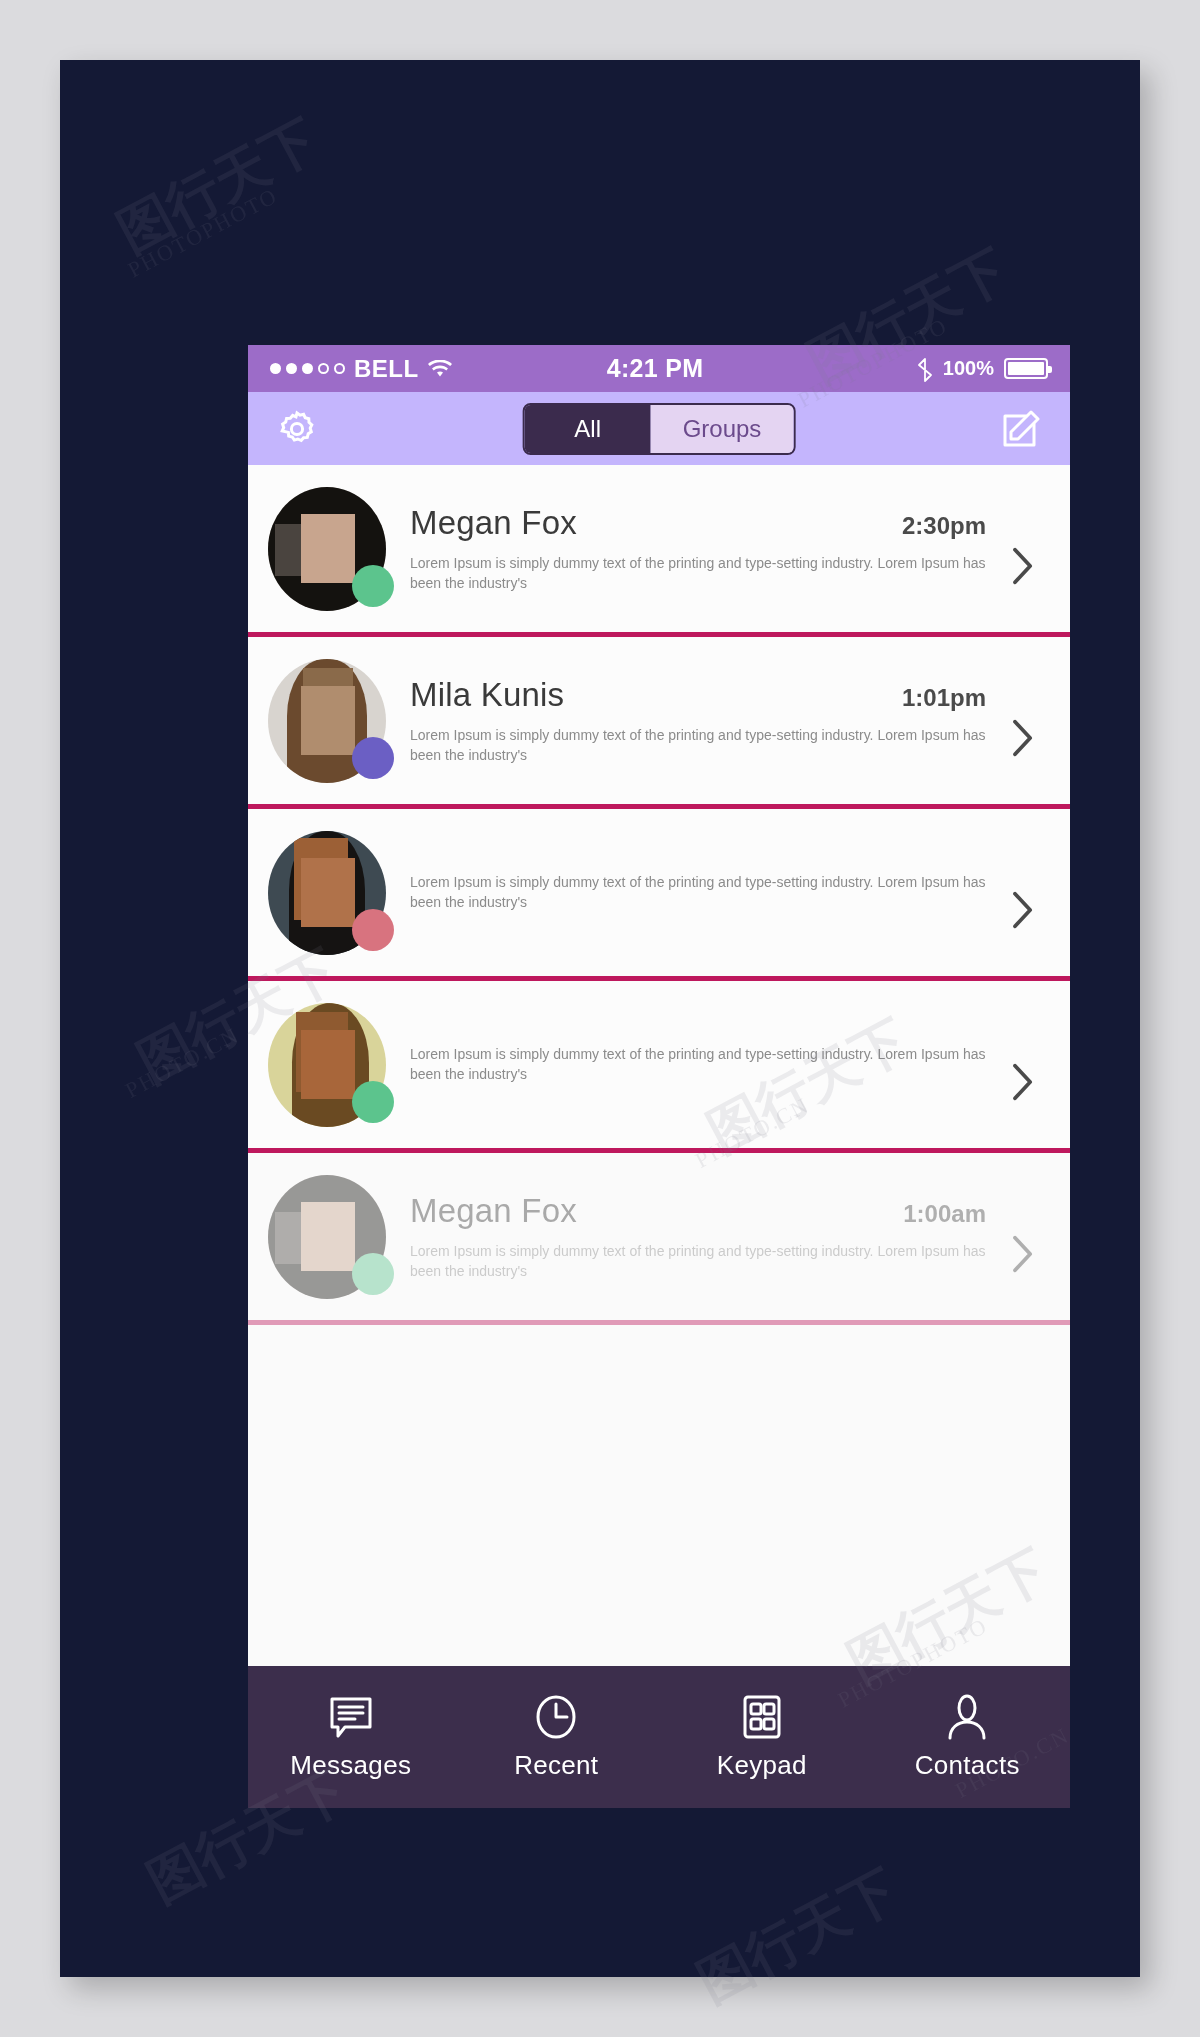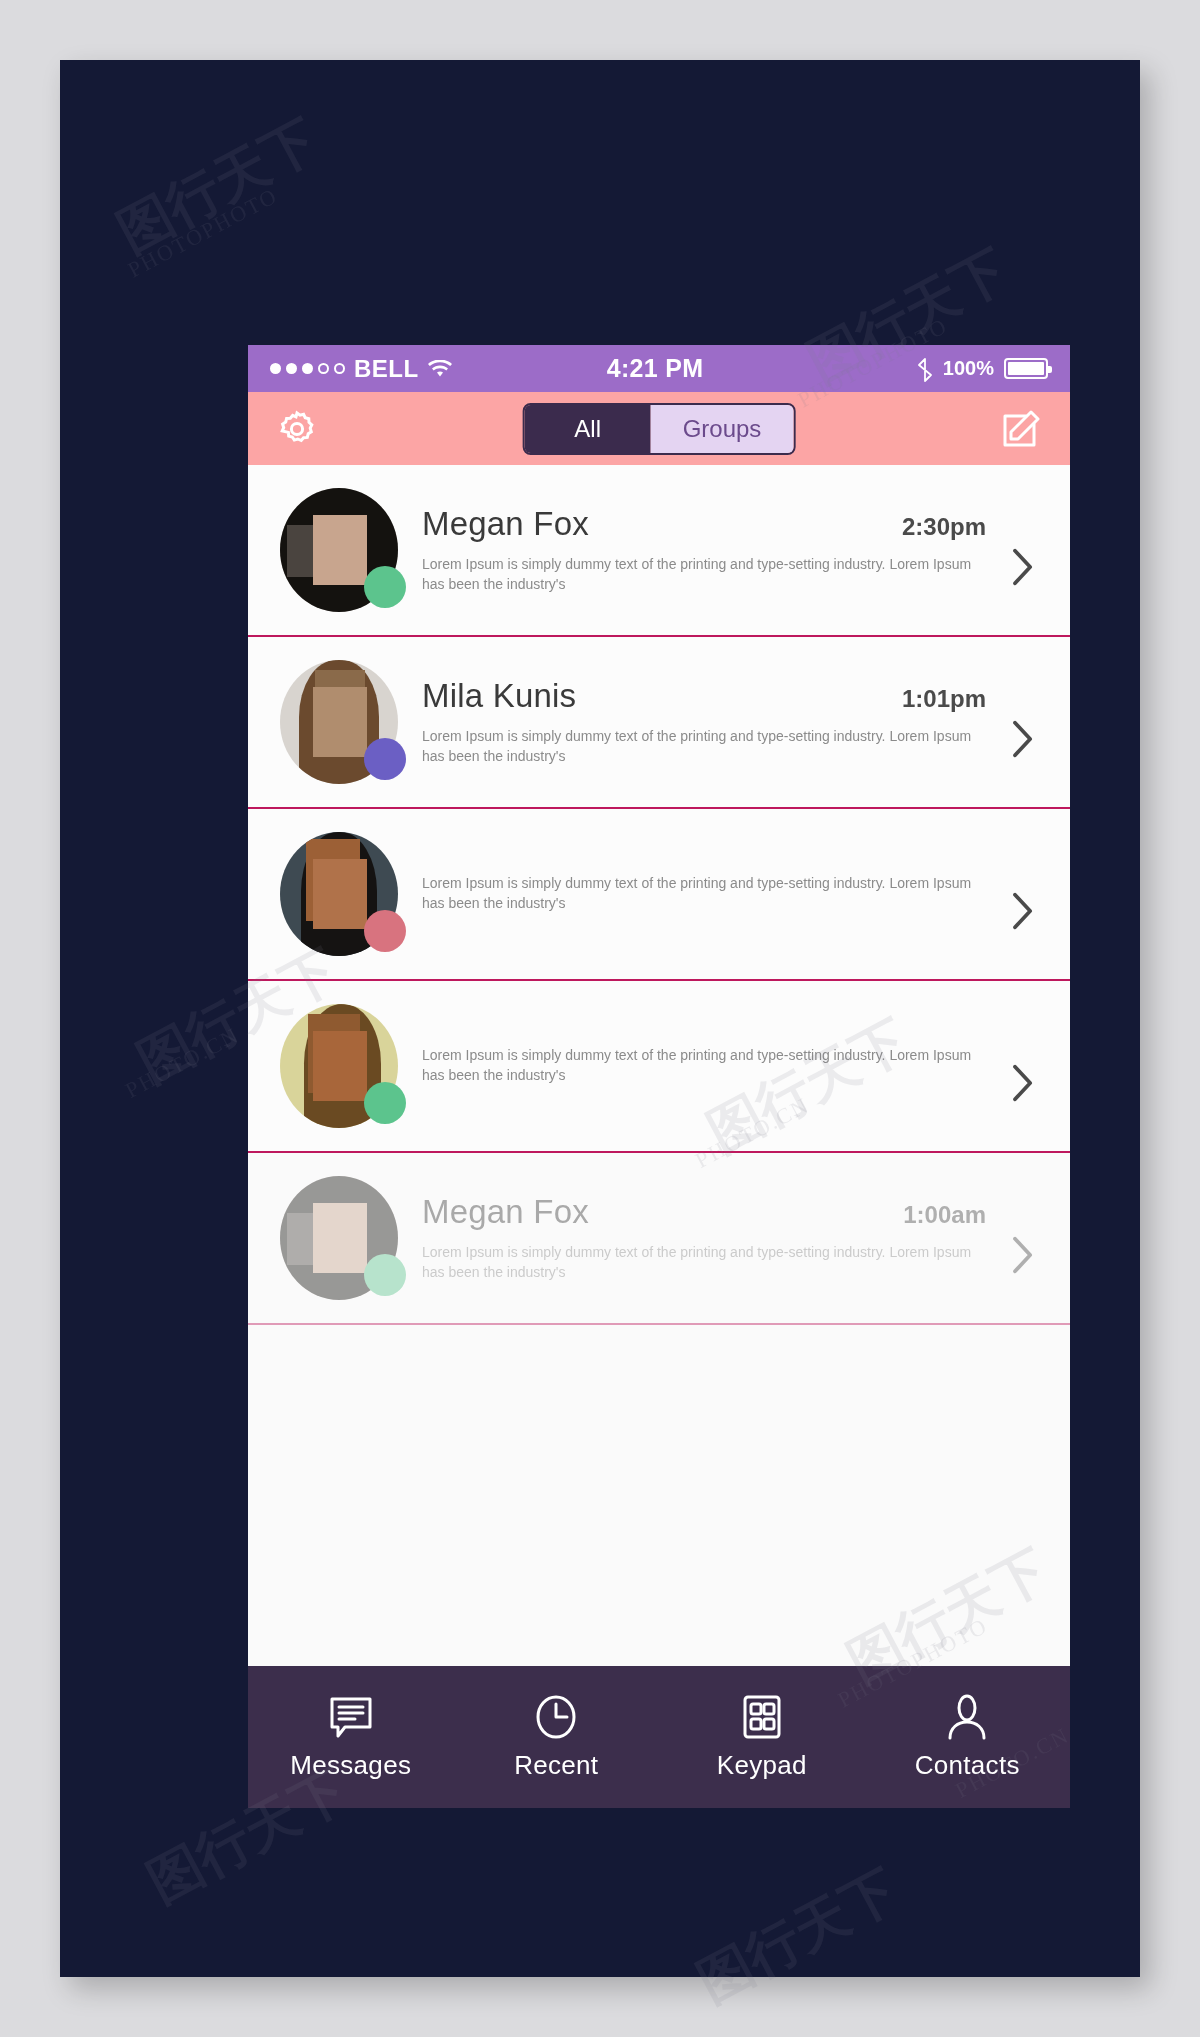--- a/index.html
+++ b/index.html
@@ -145,21 +145,21 @@
   .battery .fill {
     background: #ffffff;
     height: 100%;
     width: 100%;
     border-radius: 1px;
   }
 
   
   .navbar {
     height: 73px;
-    background: #fca5a5;
+    background: #c4b5fd;
     display: flex;
     align-items: center;
     padding: 0 26px;
     flex: none;
     position: relative;
   }
   .nav-icon {
     width: 46px;
     height: 46px;
     display: flex;
@@ -198,22 +198,22 @@
 
   
   .list {
     flex: 1;
     background: #fafafa;
     overflow: hidden;
   }
   .row {
     display: flex;
     align-items: center;
-    padding: 18px 26px 18px 32px;
-    border-bottom: 2px solid #be185d;
+    padding: 18px 26px 18px 20px;
+    border-bottom: 5px solid #be185d;
     background: #fcfcfc;
     height: 172px;
     box-sizing: border-box;
     cursor: pointer;
   }
   .row.muted { opacity: 0.42; }
 
   .avatar-wrap {
     position: relative;
     flex: none;

